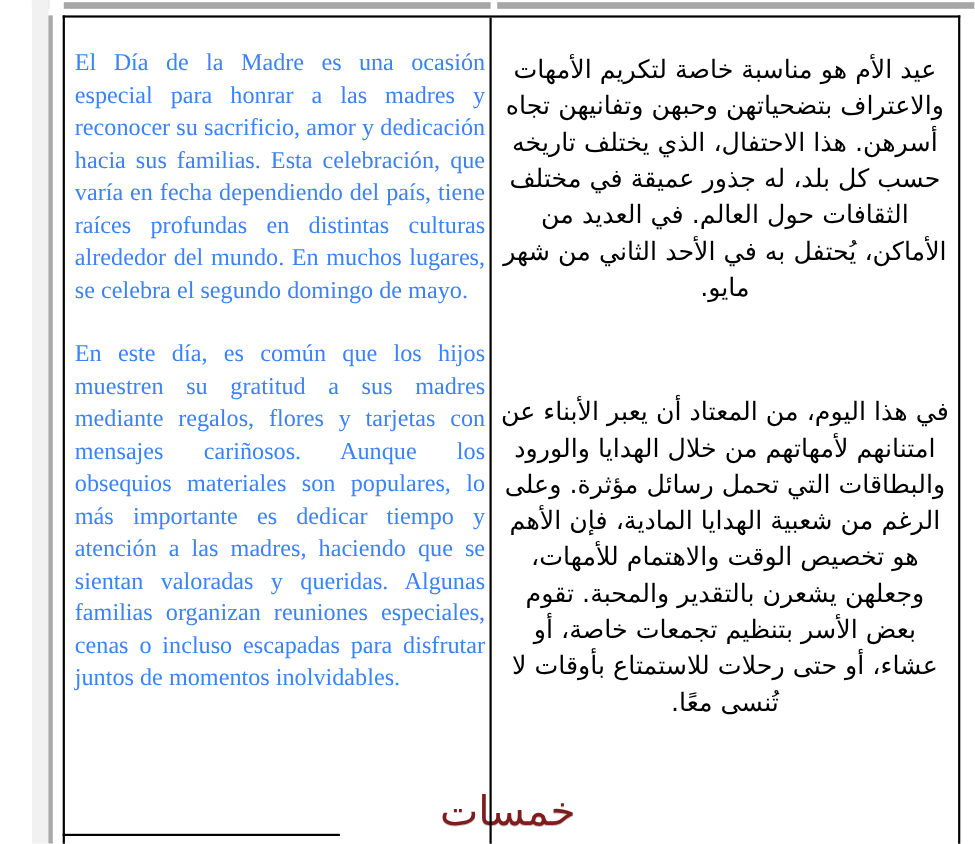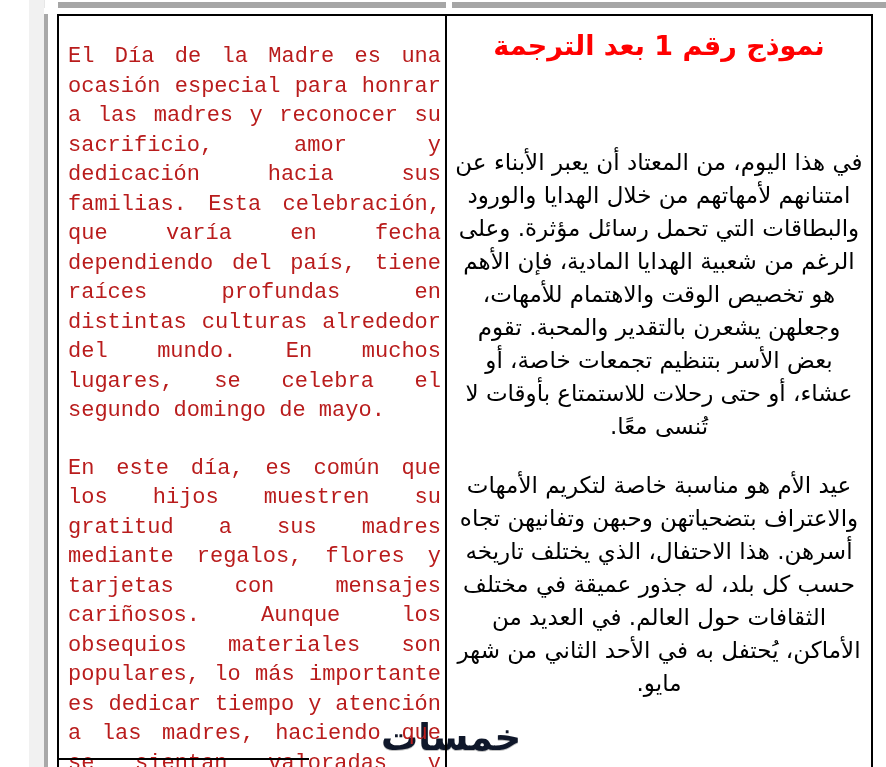--- a/index.html
+++ b/index.html
@@ -17,25 +17,25 @@
   .top-edge.seg-left  { left: 58px;  width: 388px; }
   .top-edge.seg-right { left: 452px; width: 434px; }
   .corner-block { position: absolute; left: 29px; top: 0; width: 16px; height: 8px; background: #e7e7e7; }
 
   
   .margin-strip { position: absolute; left: 29px; top: 0; width: 15px; height: 767px; background: #f1f1f1; }
   .margin-line  { position: absolute; left: 44px; top: 14px; width: 4px; height: 753px; background: #a9a9a9; }
 
   
   .watermark {
-    position: absolute; left: 381px; top: 716px;
+    position: absolute; left: 400px; top: 716px;
     z-index: 1;
     font-family: "DejaVu Sans", sans-serif;
-    font-size: 37px; font-weight: bold;
-    color: #0f172a;
+    font-size: 37px; font-weight: normal;
+    color: #7f1d1d;
     text-shadow: 0 1px 0 #c2c2c2;
     letter-spacing: 1px;
   }
 
   
   .doc-table {
     position: absolute; left: 57px; top: 14px;
     width: 816px; height: 760px;
     box-sizing: border-box;
     border: 2px solid #000000;
@@ -59,25 +59,25 @@
     margin: 4px 0 0 0;
     font-family: "DejaVu Sans", sans-serif;
     font-size: 27px; font-weight: bold;
     line-height: 40px;
     text-align: center;
     color: #ff0000;
   }
 
   .es-para {
     margin: 20px 0 0 0;
-    font-family: Liberation Mono, monospace;
+    font-family: Liberation Serif, serif;
     font-size: 22px;
     line-height: 29.5px;
     text-align: justify;
-    color: #b91c1c;
+    color: #3b82f6;
   }
   .es-para.p2 { margin-top: 28px; }
 
   .ar-para {
     margin: 26px 0 0 0;
     font-family: "DejaVu Sans", sans-serif;
     font-size: 23px;
     line-height: 33px;
     text-align: center;
     direction: rtl;
@@ -103,22 +103,21 @@
   <div class="watermark" dir="rtl">خمسات</div>
 
   <div class="doc-table">
 
     <div class="cell cell-left">
       <p class="es-para">El Día de la Madre es una ocasión especial para honrar a las madres y reconocer su sacrificio, amor y dedicación hacia sus familias. Esta celebración, que varía en fecha dependiendo del país, tiene raíces profundas en distintas culturas alrededor del mundo. En muchos lugares, se celebra el segundo domingo de mayo.</p>
       <p class="es-para p2">En este día, es común que los hijos muestren su gratitud a sus madres mediante regalos, flores y tarjetas con mensajes cariñosos. Aunque los obsequios materiales son populares, lo más importante es dedicar tiempo y atención a las madres, haciendo que se sientan valoradas y queridas. Algunas familias organizan reuniones especiales, cenas o incluso escapadas para disfrutar juntos de momentos inolvidables.</p>
     </div>
 
     <div class="cell cell-right">
-      <h2 class="cell-header" dir="rtl">نموذج رقم 1 بعد الترجمة</h2>
+      <p class="ar-para">عيد الأم هو مناسبة خاصة لتكريم الأمهات والاعتراف بتضحياتهن وحبهن وتفانيهن تجاه أسرهن. هذا الاحتفال، الذي يختلف تاريخه حسب كل بلد، له جذور عميقة في مختلف الثقافات حول العالم. في العديد من الأماكن، يُحتفل به في الأحد الثاني من شهر مايو.</p>
       <p class="ar-para p2">في هذا اليوم، من المعتاد أن يعبر الأبناء عن امتنانهم لأمهاتهم من خلال الهدايا والورود والبطاقات التي تحمل رسائل مؤثرة. وعلى الرغم من شعبية الهدايا المادية، فإن الأهم هو تخصيص الوقت والاهتمام للأمهات، وجعلهن يشعرن بالتقدير والمحبة. تقوم بعض الأسر بتنظيم تجمعات خاصة، أو عشاء، أو حتى رحلات للاستمتاع بأوقات لا تُنسى معًا.</p>
-      <p class="ar-para">عيد الأم هو مناسبة خاصة لتكريم الأمهات والاعتراف بتضحياتهن وحبهن وتفانيهن تجاه أسرهن. هذا الاحتفال، الذي يختلف تاريخه حسب كل بلد، له جذور عميقة في مختلف الثقافات حول العالم. في العديد من الأماكن، يُحتفل به في الأحد الثاني من شهر مايو.</p>
     </div>
 
   </div>
 
   <div class="partial-row-line"></div>
 
 </div>
 
 </body></html>

